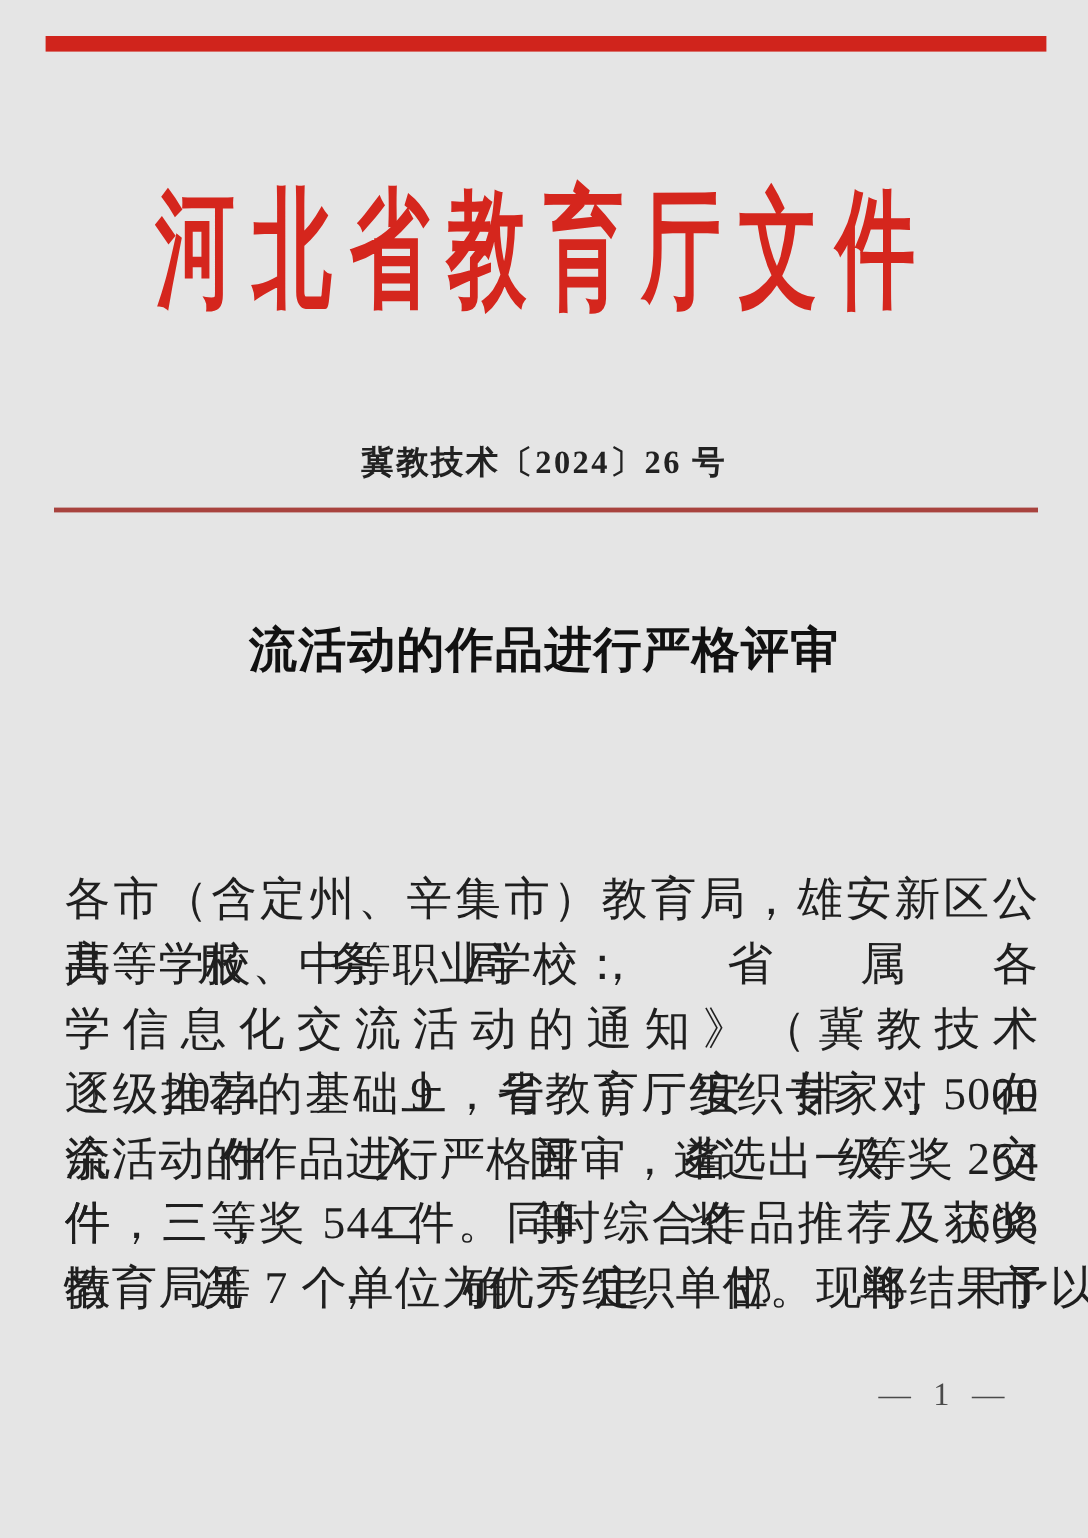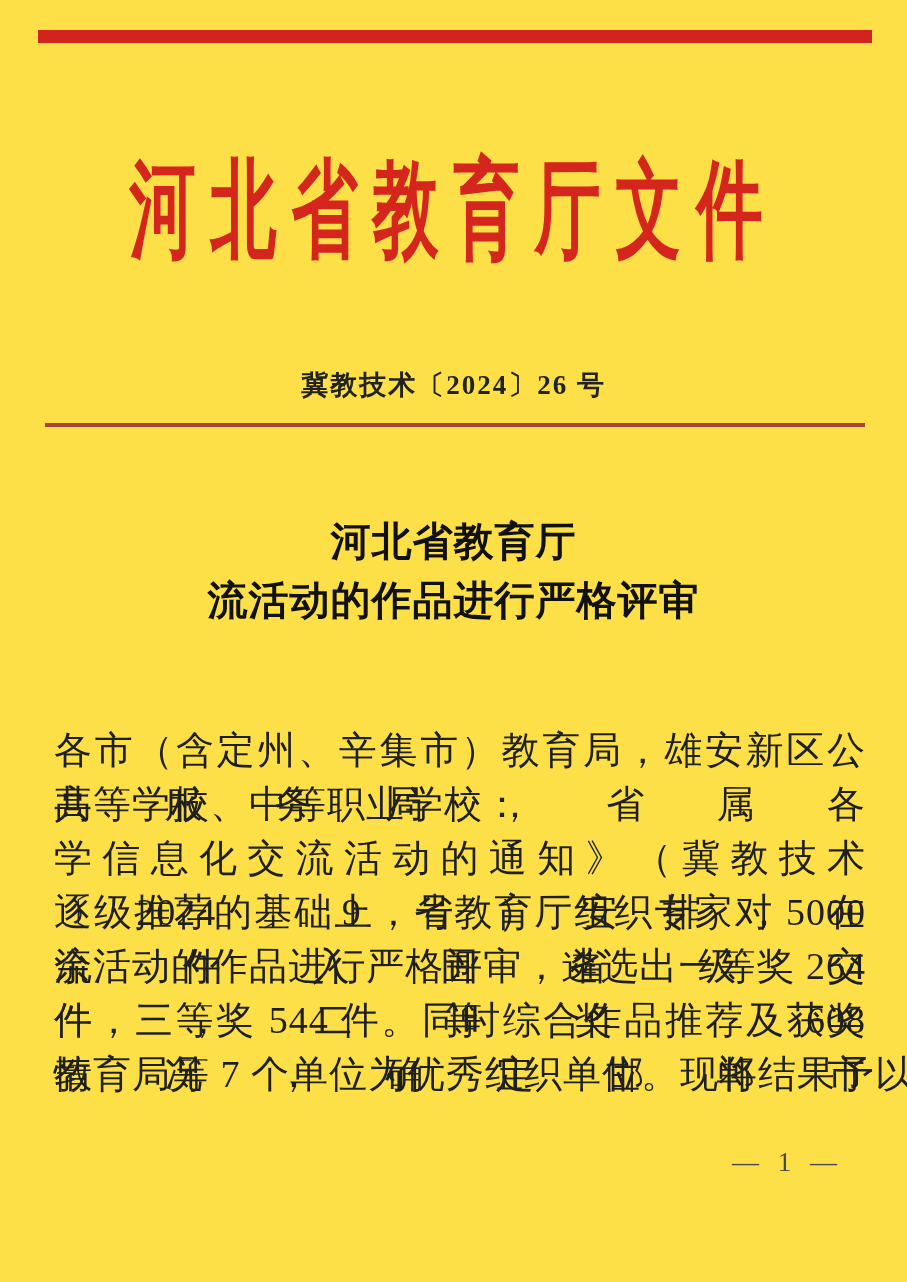--- a/index.html
+++ b/index.html
@@ -3,21 +3,21 @@
 <meta charset="utf-8">
 <style>
   html,body{margin:0;padding:0;}
   body{
     width:907px;height:1282px;
     background:#ffffff;
     font-family:"Liberation Serif","DejaVu Serif",serif;
     position:relative;
     overflow:hidden;
   }
-  .page{position:absolute;inset:0;background:#fde047;}
+  .page{position:absolute;inset:0;background:#e5e5e5;}
 
   
   .top-strip{
     position:absolute;left:38px;top:30px;width:834px;height:13px;
     background:#d0241c;
   }
 
   
   .banner{
     position:absolute;left:0;top:177px;width:100%;
@@ -96,21 +96,20 @@
 
   <div class="top-strip"></div>
 
   <h1 class="banner">河北省教育厅文件</h1>
 
   <div class="doc-no">冀教技术〔2024〕26 号</div>
 
   <div class="divider"></div>
 
   <div class="title-block">
-    <div class="title-line">河北省教育厅</div>
     <div class="title-line">流活动的作品进行严格评审</div>
   </div>
 
   <div class="body-block">
     <div class="ln full">各市（含定州、辛集市）教育局，雄安新区公共服务局，省属各</div>
     <div class="ln">高等学校、中等职业学校：</div>
 
     <div class="ln full">学信息化交流活动的通知》（冀教技术〔2024〕9 号）安排，在</div>
     <div class="ln full">逐级推荐的基础上，省教育厅组织专家对 5000 余件入围省级交</div>
     <div class="ln full">流活动的作品进行严格评审，遴选出一等奖 264 件，二等奖 608</div>

